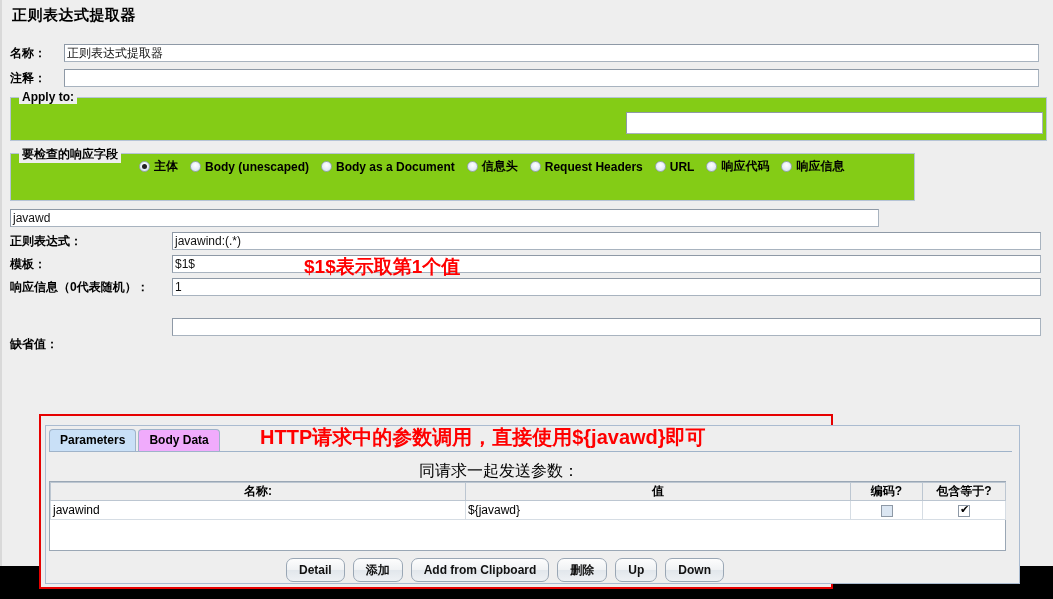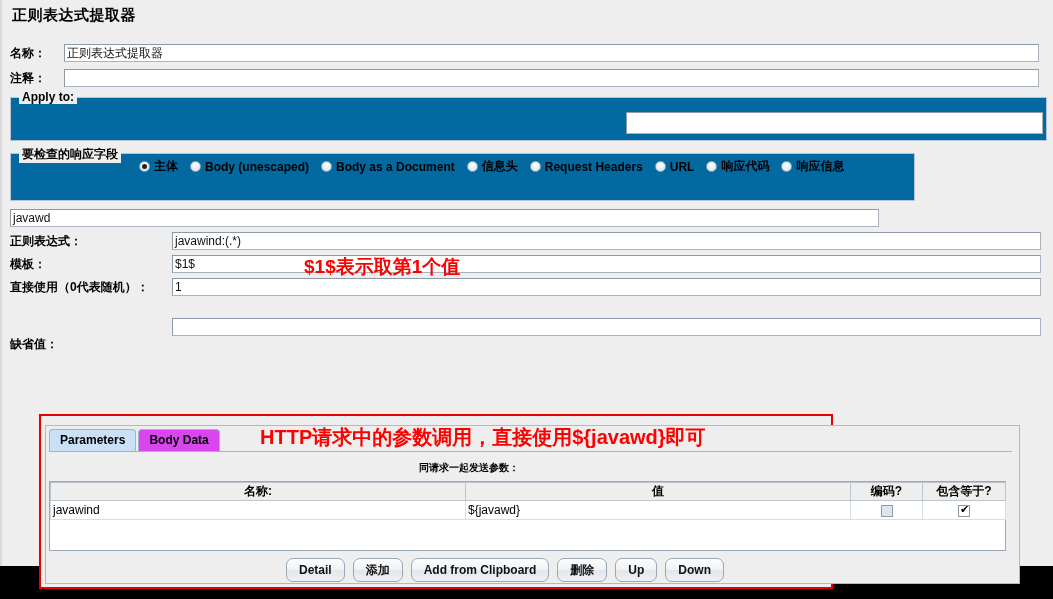--- a/index.html
+++ b/index.html
@@ -83,21 +83,21 @@
     color: #111;
     overflow: hidden;
     white-space: nowrap;
   }
 
   
   .group {
     position: absolute;
     box-sizing: border-box;
     border: 1px solid #b6c4d6;
-    background: #0369a1;
+    background: #84cc16;
   }
   .group > .group-title {
     position: absolute;
     top: -8px;
     left: 8px;
     background: #eeeeee;
     padding: 0 3px;
     font-size: 12px;
     font-weight: bold;
     white-space: nowrap;
@@ -170,36 +170,36 @@
   .tab {
     box-sizing: border-box;
     height: 22px;
     line-height: 20px;
     padding: 0 10px;
     font-size: 12px;
     font-weight: bold;
     border: 1px solid #9fb3c9;
     border-bottom: none;
     border-radius: 4px 4px 0 0;
-    background: #d946ef;
+    background: #f0abfc;
     white-space: nowrap;
   }
   .tab.active {
     background: #c9e0f7;
   }
   .tabstrip-line {
     position: absolute;
     height: 1px;
     background: #9fb3c9;
   }
 
   .center-label {
     position: absolute;
-    font-size: 10px;
-    font-weight: bold;
+    font-size: 16px;
+    font-weight: normal;
     white-space: nowrap;
   }
 
   
   .tbl {
     position: absolute;
     box-sizing: border-box;
     border: 1px solid #9aa7b5;
     background: #ffffff;
     border-collapse: collapse;
@@ -357,21 +357,21 @@
       <div class="lbl" style="width:162px;">正则表达式：</div>
       <div class="tf" style="width:869px;">javawind:(.*)</div>
     </div>
 
     <div class="row" style="left:8px; top:255px; width:1037px;">
       <div class="lbl" style="width:162px;">模板：</div>
       <div class="tf" style="width:869px;">$1$</div>
     </div>
 
     <div class="row" style="left:8px; top:278px; width:1037px;">
-      <div class="lbl" style="width:162px;">直接使用（0代表随机）：</div>
+      <div class="lbl" style="width:162px;">响应信息（0代表随机）：</div>
       <div class="tf" style="width:869px;">1</div>
     </div>
 
     <div class="row" style="left:8px; top:301px; width:1037px;">
       <div class="lbl" style="width:162px;margin-top:35px;">缺省值：</div>
       <div class="tf" style="width:869px;"></div>
     </div>
 
     <div class="note" style="left:302px; top:254px; font-size:19px;">$1$表示取第1个值</div>
 

